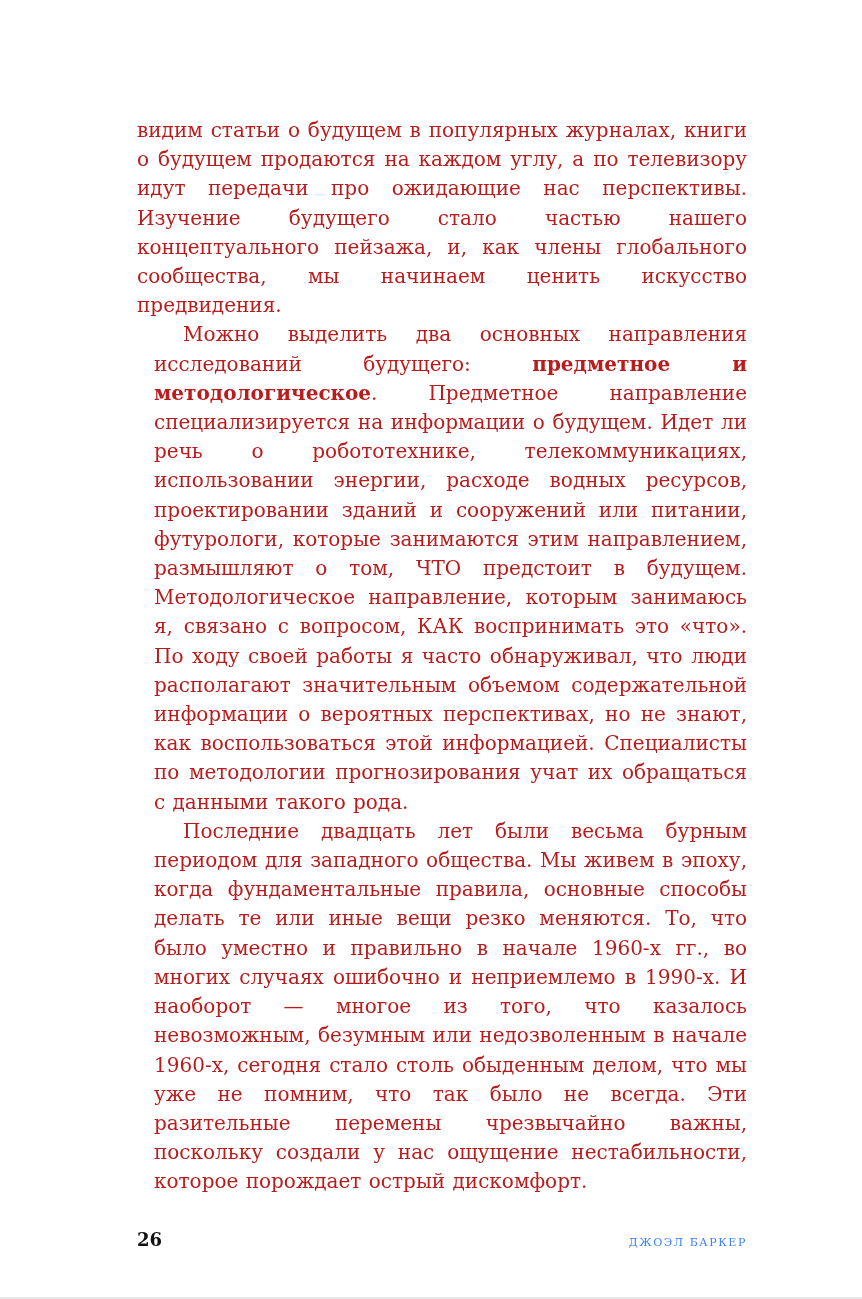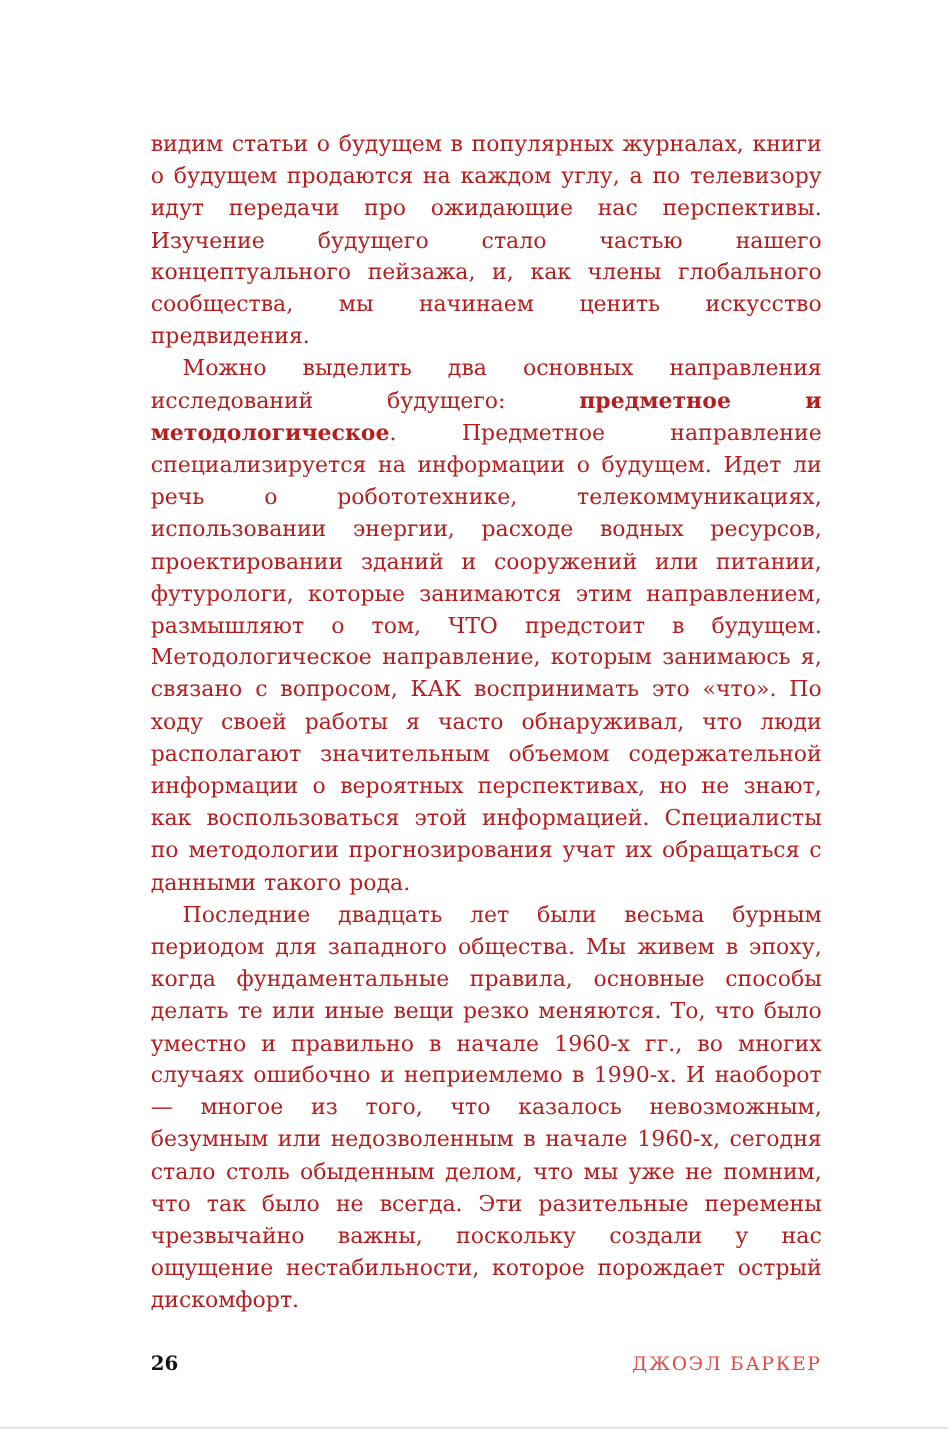--- a/index.html
+++ b/index.html
@@ -26,20 +26,21 @@
     text-align: justify;
     hyphens: auto;
     -webkit-hyphens: auto;
     word-spacing: 1px;
   }
   .para {
     margin: 0;
   }
   .para.indented {
     text-indent: 29px;
+    margin-left: 17px;
   }
   .para strong {
     font-weight: bold;
   }
   .footer {
     position: absolute;
     left: 137px;
     width: 610px;
     top: 1185px;
     display: flex;
@@ -47,23 +48,23 @@
     align-items: baseline;
     margin-top: 44px;
   }
   .page-number {
     font-size: 18px;
     font-weight: bold;
     color: #121212;
     font-family: "DejaVu Serif", serif;
   }
   .running-title {
-    font-size: 17px;
+    font-size: 11px;
     letter-spacing: 1.6px;
-    color: #ef4444;
+    color: #3b82f6;
     font-family: "DejaVu Serif", serif;
   }
 </style>
 </head>
 <body>
 
 <div class="page">
 
   <div class="text-block" lang="ru">
     <p class="para">видим статьи о будущем в популярных журналах, книги о будущем продаются на каждом углу, а по телевизору идут передачи про ожидающие нас перспективы. Изучение будущего стало частью нашего концептуального пейзажа, и, как члены глобального сообщества, мы начинаем ценить искусство предвидения.</p>

